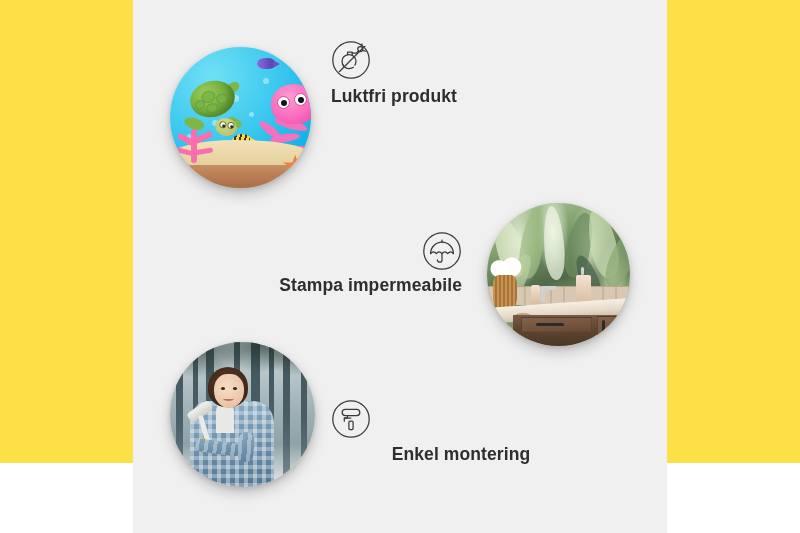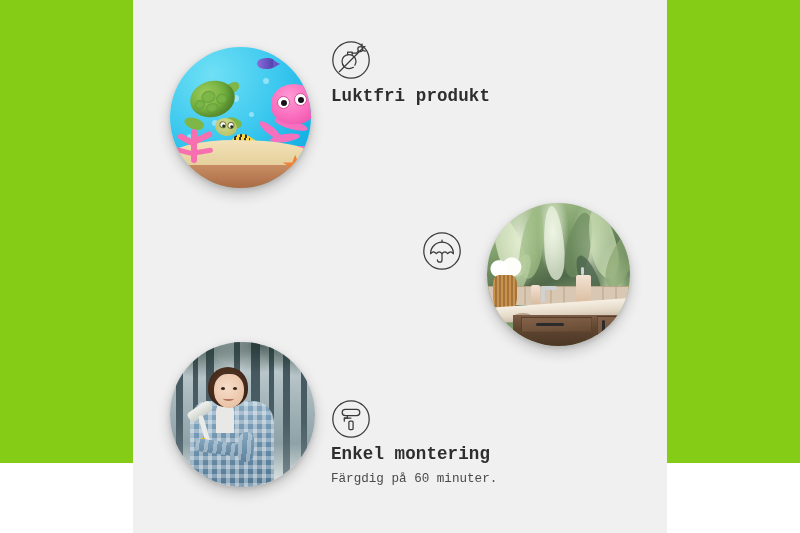--- a/index.html
+++ b/index.html
@@ -3,21 +3,21 @@
 <meta charset="utf-8">
 <title>Product Features</title>
 <style>
   * { box-sizing: border-box; margin: 0; padding: 0; }
   html, body {
     width: 800px; height: 533px;
     background: #ffffff;
     font-family: "Liberation Sans", sans-serif;
     overflow: hidden;
   }
-  #page { position: relative; width: 800px; height: 463px; background: #84cc16; font-family: Liberation Mono, monospace; }
+  #page { position: relative; width: 800px; height: 463px; background: #fde047; }
 
   
   .canvas {
     position: absolute;
     left: 133px; top: 0; width: 534px; height: 533px;
     background: #f0f0f0;
   }
 
   
   .photo {
@@ -226,21 +226,21 @@
   #feature-odourless { left:331px; top:40px; width:292px; text-align:left; }
   #feature-odourless .ficon { margin-bottom:6px; }
   #feature-odourless .ftitle { margin-bottom:5px; }
 
   
   #feature-waterproof { left:198px; top:231px; width:264px; text-align:right; }
   #feature-waterproof .ficon { margin-left:auto; margin-bottom:4px; }
   #feature-waterproof .ftitle { margin-bottom:4px; }
 
   
-  #feature-assembly { left:331px; top:399px; width:260px; text-align:left; }
+  #feature-assembly { left:331px; top:399px; width:260px; text-align:center; }
   #feature-assembly .ficon { margin-bottom:5px; }
   #feature-assembly .ftitle { margin-bottom:4px; }
 </style>
 </head>
 <body>
 
 <div id="page">
 
   <div class="canvas"></div>
 
@@ -382,29 +382,29 @@
   <div class="feature" id="feature-waterproof">
     <div class="ficon">
       <svg viewBox="0 0 40 40" fill="none" stroke="#3a3a3a" stroke-width="1.25" stroke-linecap="round" stroke-linejoin="round">
         <circle cx="20" cy="20" r="18.2"></circle>
         <path d="M8.6 22.6c0-6.3 5.1-11.4 11.4-11.4s11.4 5.1 11.4 11.4"></path>
         <path d="M8.6 22.6c1.9-2.4 3.8-2.4 5.7 0 1.9-2.4 3.8-2.4 5.7 0 1.9-2.4 3.8-2.4 5.7 0 1.9-2.4 3.8-2.4 5.7 0"></path>
         <line x1="20" y1="11.2" x2="20" y2="9"></line>
         <path d="M20 22.6v6.3c0 1.3-1 2.3-2.3 2.3s-2.3-1-2.3-2.3"></path>
       </svg>
     </div>
+    <div class="ftitle">Stampa impermeabile</div>
   </div>
 
   <div class="feature" id="feature-assembly">
     <div class="ficon">
       <svg viewBox="0 0 40 40" fill="none" stroke="#3a3a3a" stroke-width="1.25" stroke-linecap="round" stroke-linejoin="round">
         <circle cx="20" cy="20" r="18.2"></circle>
         <rect x="11.2" y="10.4" width="17.6" height="6.2" rx="3.1"></rect>
         <path d="M16.4 16.6v2.5h-3.1v3.1"></path>
         <path d="M13.3 19.1h6.6"></path>
         <rect x="17.9" y="22.2" width="4.2" height="8.4" rx="1.1"></rect>
       </svg>
     </div>
     <div class="ftitle">Enkel montering</div>
-    <div class="fbody">Färgdig på 60 minuter.</div>
   </div>
 
 </div>
 
 </body></html>

